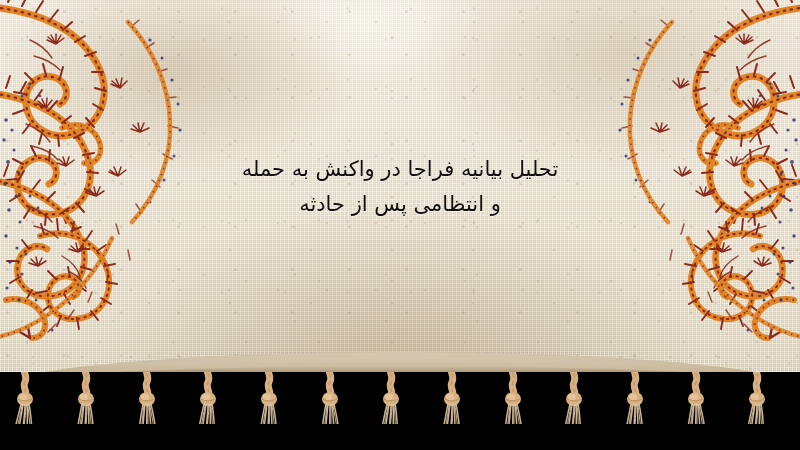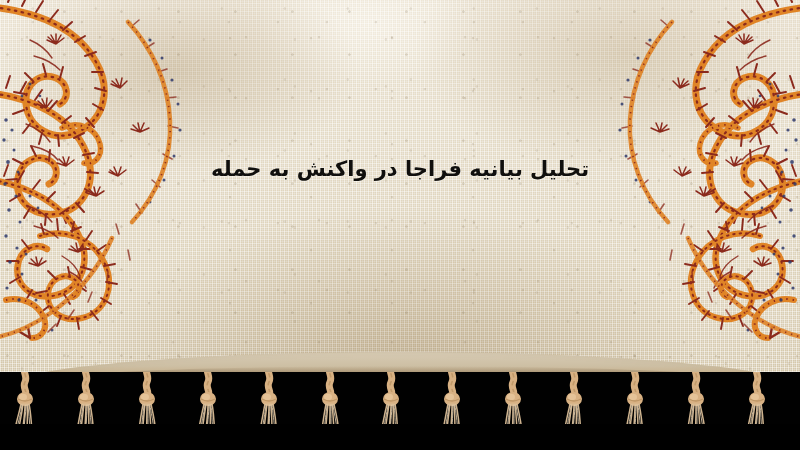--- a/index.html
+++ b/index.html
@@ -71,21 +71,21 @@
   .ornament svg{display:block;width:100%;height:100%;}
 
   
   .title-block{
     position:absolute;left:150px;top:152px;width:500px;
     text-align:center;direction:rtl;
     z-index:5;
   }
   .title-line{
     font-family:"DejaVu Sans","Liberation Sans",sans-serif;
-    font-weight:700;
+    font-weight:400;
     font-size:21px;
     line-height:35px;
     color:#100f0d;
     letter-spacing:0px;
     white-space:nowrap;
     text-shadow:0 1px 0 rgba(255,252,244,.45);
   }
 
   
   .fringe-area{
@@ -536,20 +536,21 @@
         <path d="M 128 22 C 152 48 168 82 170 120 C 172 158 158 194 132 222" fill="none" stroke="#8b2a1e" stroke-width="1.7" stroke-dasharray="1.3 5" opacity=".9"></path>
 
         <path d="M 112 238 C 100 266 80 292 52 312 C 34 325 14 334 -6 338" fill="none" stroke="#e08428" stroke-width="4.5" stroke-linecap="round" opacity=".9"></path>
         <path d="M 112 238 C 100 266 80 292 52 312 C 34 325 14 334 -6 338" fill="none" stroke="#8b2a1e" stroke-width="1.7" stroke-dasharray="1.3 5" opacity=".88"></path>
       </g>
     </svg>
   </div>
 
   <div class="title-block">
     <div class="title-line">تحلیل بیانیه فراجا در واکنش به حمله</div>
+    <div class="title-line">و انتظامی پس از حادثه</div>
   </div>
 
   <div class="fringe-area" id="fringe">
       <div class="tassel" style="left: 10px;">
         <svg viewBox="0 0 30 74" xmlns="http://www.w3.org/2000/svg">
           <defs>
             <linearGradient id="tg0" x1="0" y1="0" x2="1" y2="0">
               <stop offset="0%" stop-color="#a87murky"></stop>
             </linearGradient>
           </defs>

